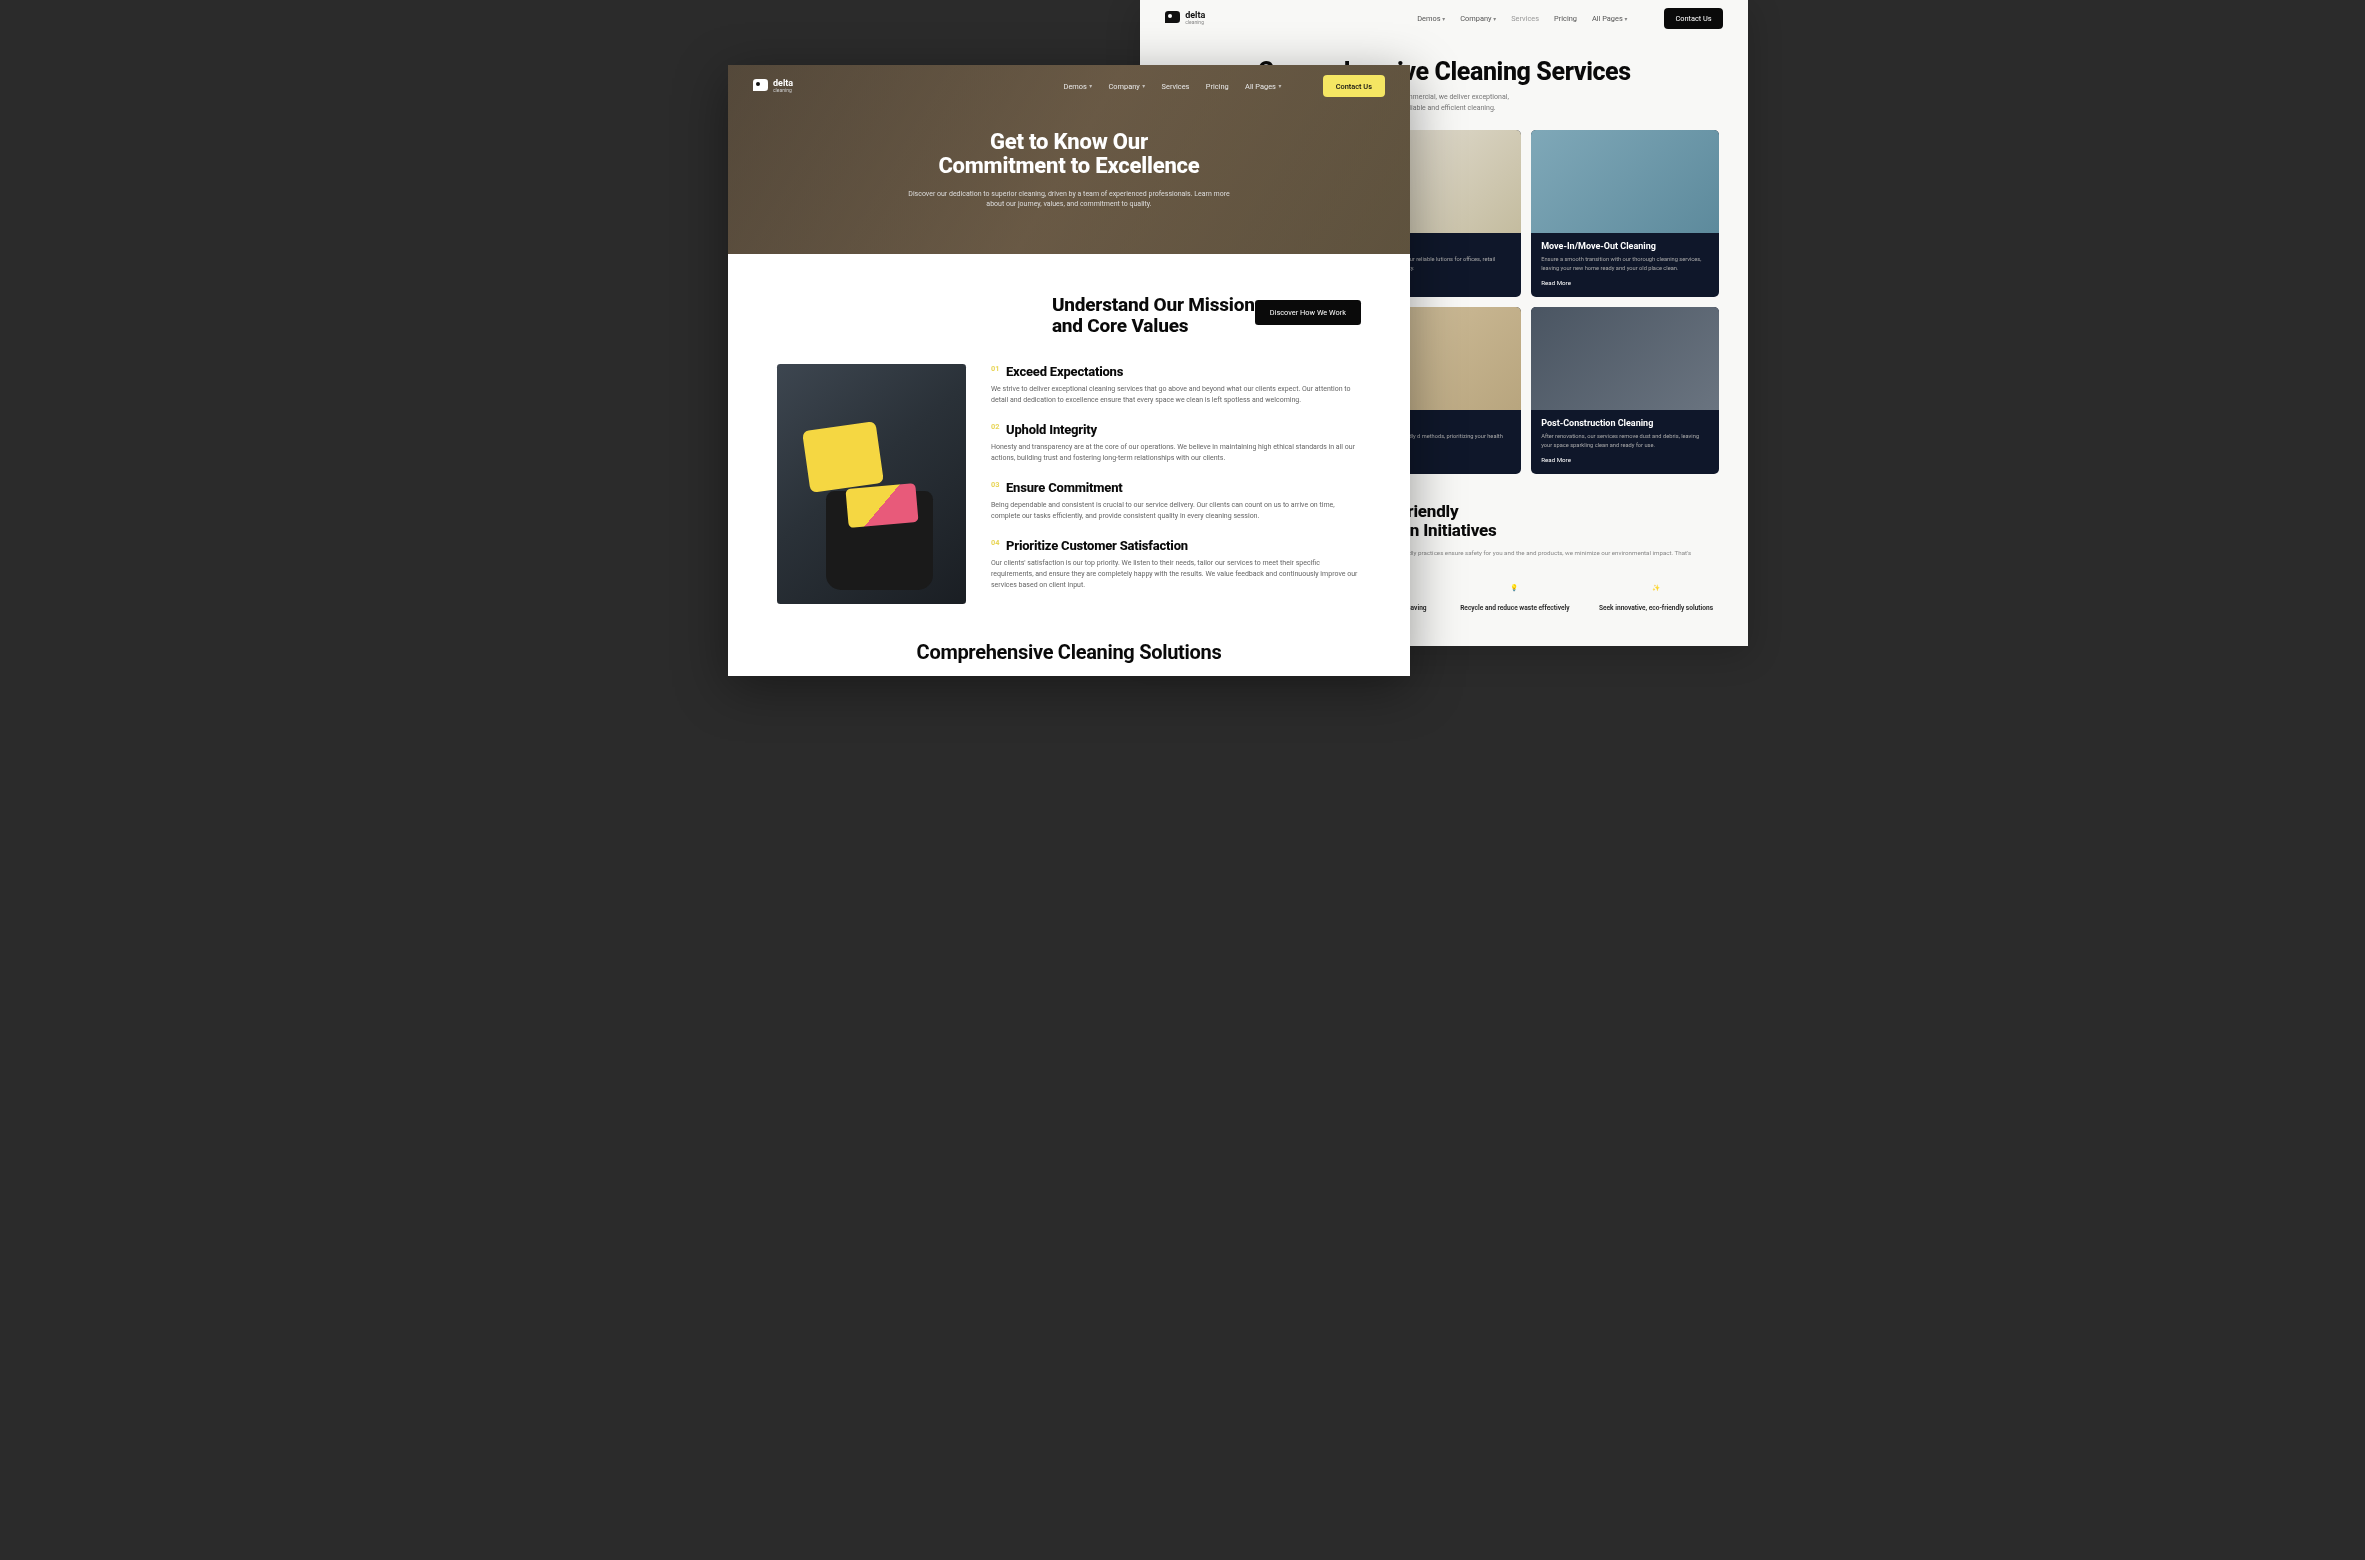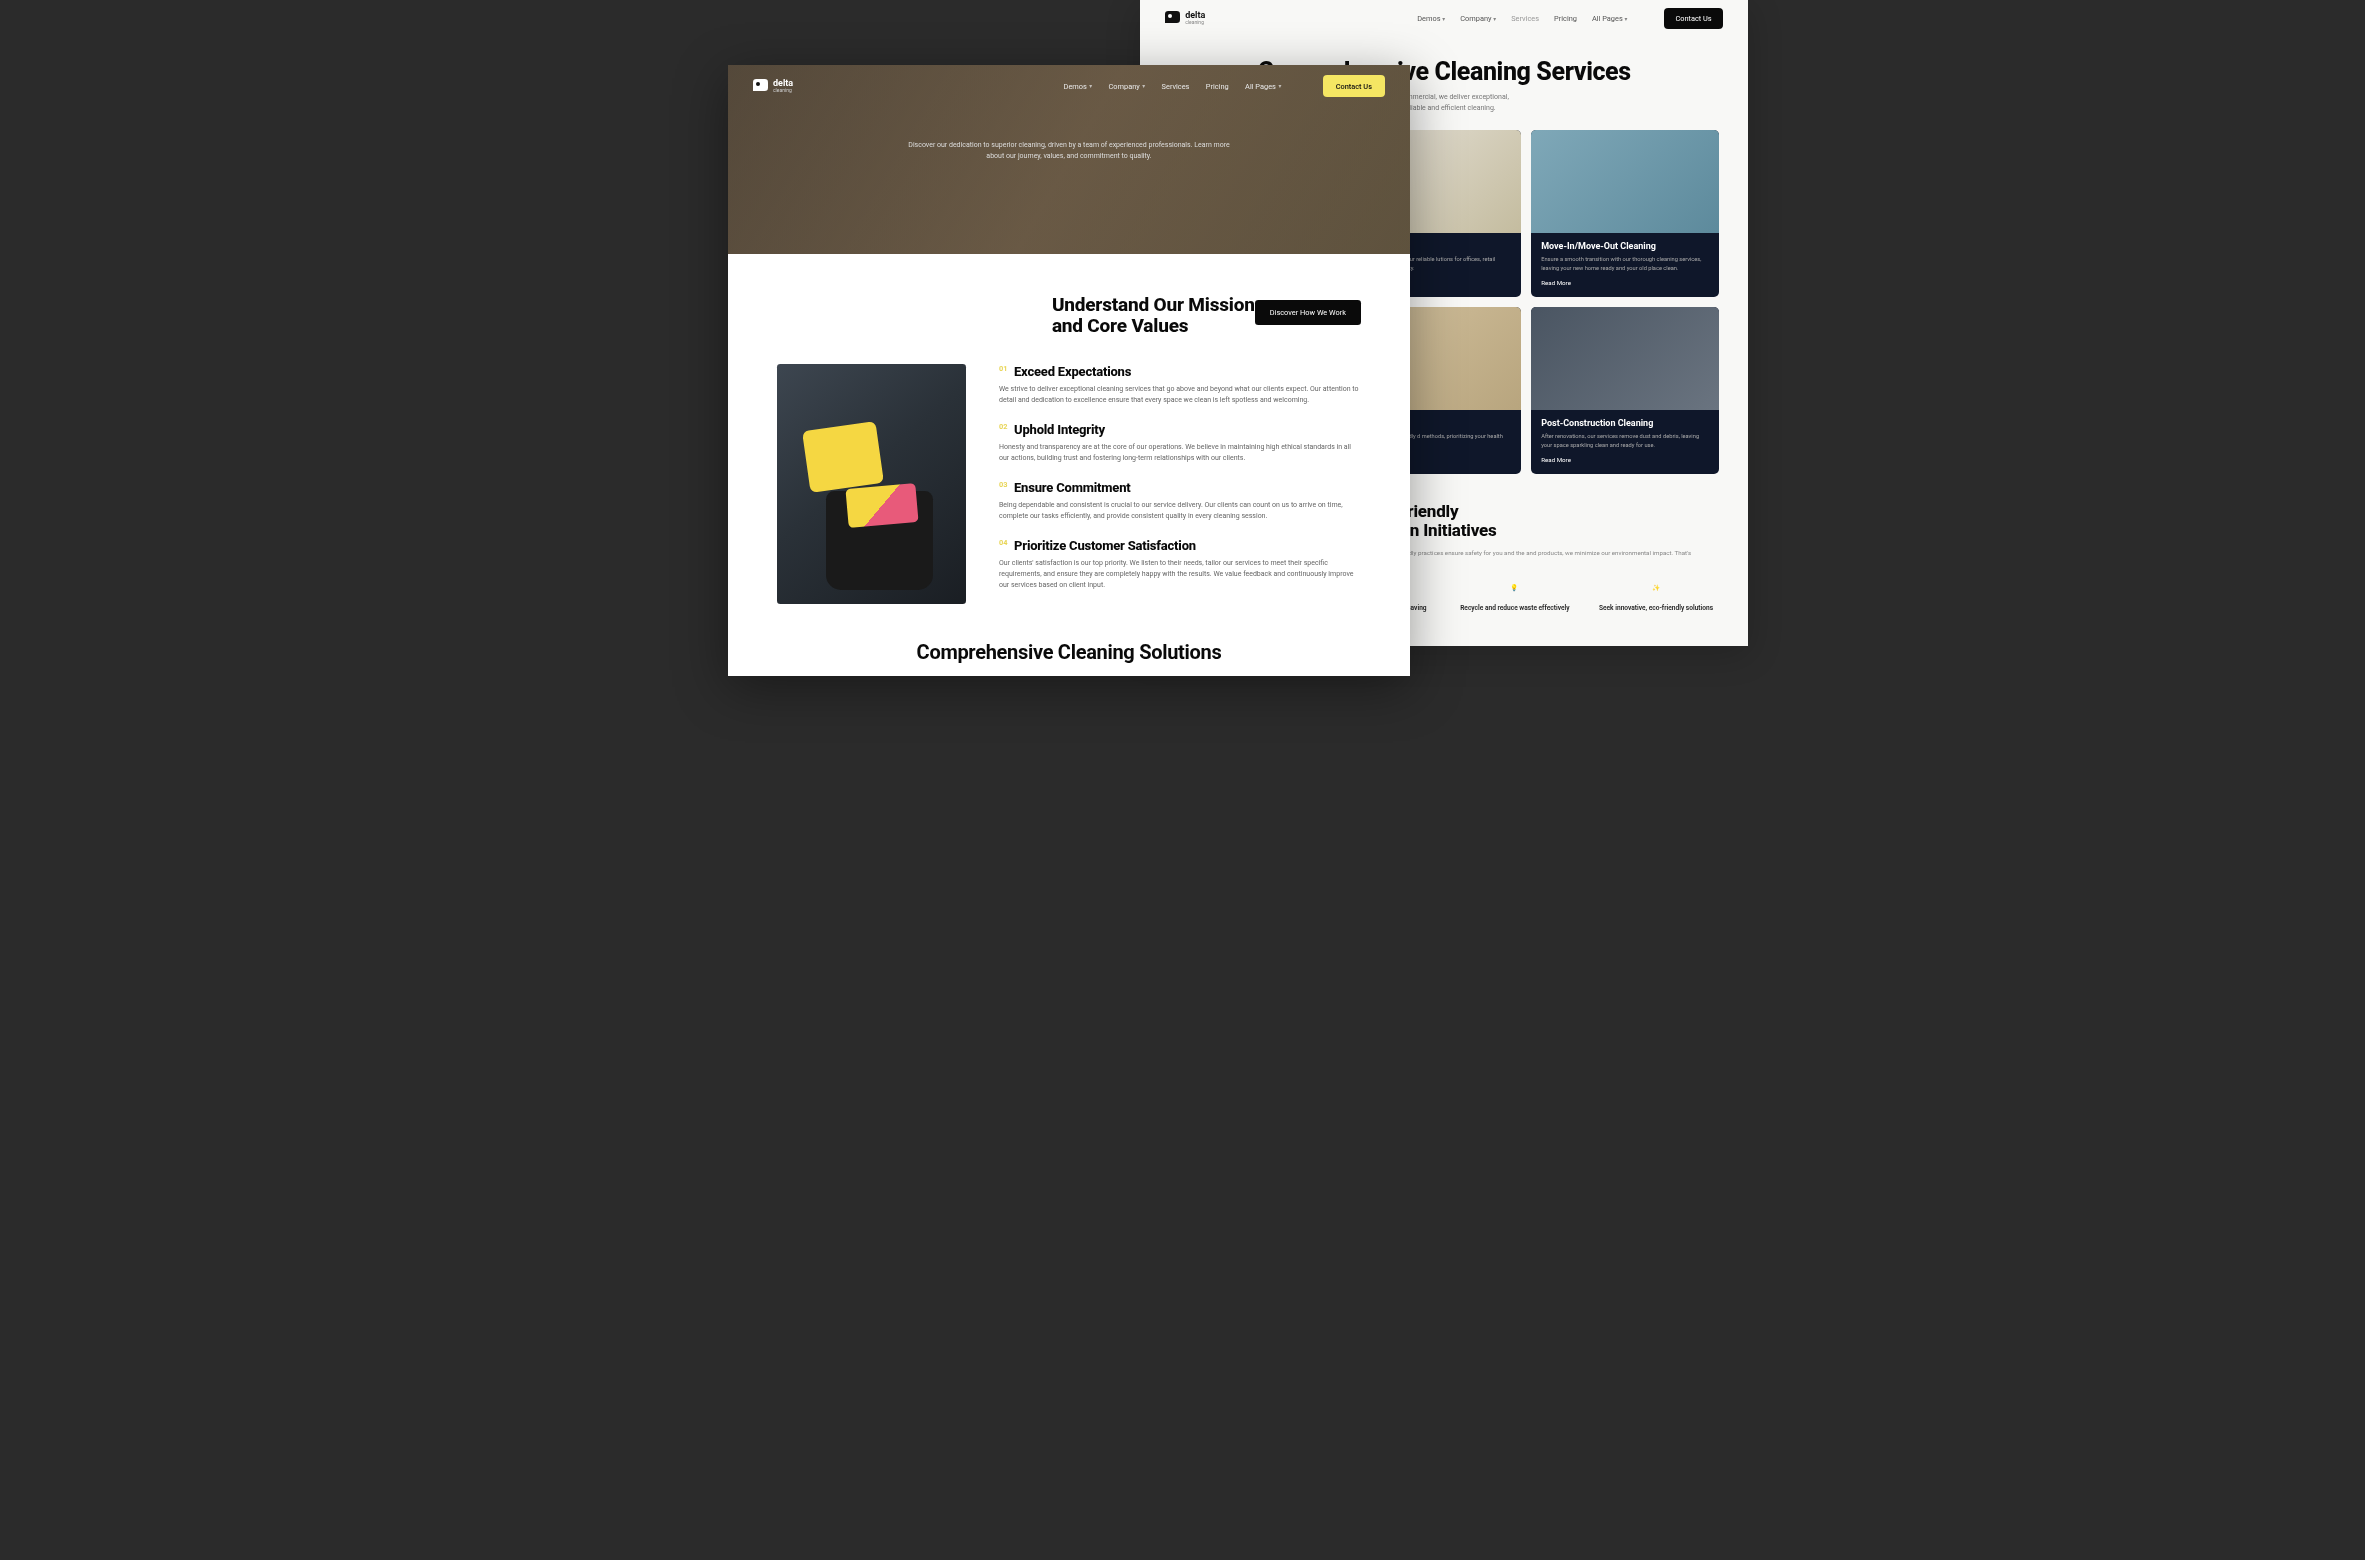--- a/index.html
+++ b/index.html
@@ -53,21 +53,21 @@
 .chev{font-size:5.7px;opacity:.7}
 .btn-yellow{background:#f5e663;color:#111;padding:6.6px 13px;border-radius:4.1px;font-size:7.4px;font-weight:500;cursor:pointer;margin-left:16.4px}
 .hero-content{text-align:center;padding:23px 66px 0}
 .hero-title{font-size:22px;font-weight:800;letter-spacing:-0.2px;line-height:1.1}
 .hero-sub{font-size:7px;color:#ddd;margin-top:10px;line-height:1.5;max-width:329px;margin-left:auto;margin-right:auto}
 
 .mission{padding:41px 49px 25px}
 .mission-hdr{display:flex;justify-content:flex-end;align-items:flex-start;margin-bottom:27px}
 .mission-title{font-size:19px;font-weight:800;letter-spacing:-0.2px;color:#0a0a0a;line-height:1.1}
 .btn-discover{background:#0a0a0a;color:#fff;padding:8.2px 15px;border-radius:3.3px;font-size:7.4px;cursor:pointer;margin-top:5px}
-.mission-body{display:flex;gap:33px}
+.mission-body{display:flex;gap:25px}
 .mission-img{width:189px;height:240px;background:linear-gradient(140deg,#3d4650 0%,#2a3138 45%,#1a1e23 100%);border-radius:3.3px;flex-shrink:0;position:relative;overflow:hidden}
 .mission-img::before{content:'';position:absolute;left:29px;top:62px;width:74px;height:62px;background:#f5d742;border-radius:6.6px;transform:rotate(-8deg)}
 .mission-img::after{content:'';position:absolute;left:49px;top:127px;width:107px;height:99px;background:#1a1a1a;border-radius:8.2px 8.2px 15px 15px}
 .cloth{position:absolute;left:70px;top:122px;width:70px;height:39px;background:linear-gradient(135deg,#f5d742 50%,#e85a7a 50%);border-radius:5px;transform:rotate(-5deg);z-index:2}
 .values{flex:1}
 .value-item{margin-bottom:16.4px}
 .value-num{display:inline-block;font-size:7.4px;color:#e8d556;font-weight:700;vertical-align:top;margin-right:3.3px}
 .value-title{display:inline;font-size:13px;font-weight:800;letter-spacing:-0.2px;color:#0a0a0a}
 .value-desc{font-size:7px;color:#666;line-height:1.55;margin-top:5px}
 
@@ -190,20 +190,23 @@
         <span>Services</span>
         <span>Pricing</span>
         <span>
               <span>All Pages</span>
               <span class="chev">▾</span>
             </span>
       </div>
       <div class="btn-yellow">Contact Us</div>
     </div>
     <div class="hero-content">
+      <div class="hero-title">
+        <span>Get to Know Our</span><br><span>Commitment to Excellence</span>
+      </div>
       <div class="hero-sub">Discover our dedication to superior cleaning, driven by a team of experienced professionals. Learn more about our journey, values, and commitment to quality.</div>
     </div>
   </div>
 
   <div class="mission">
     <div class="mission-hdr">
       <div class="mission-title">
         <span>Understand Our Mission</span><br><span>and Core Values</span>
       </div>
       <div class="btn-discover">Discover How We Work</div>

